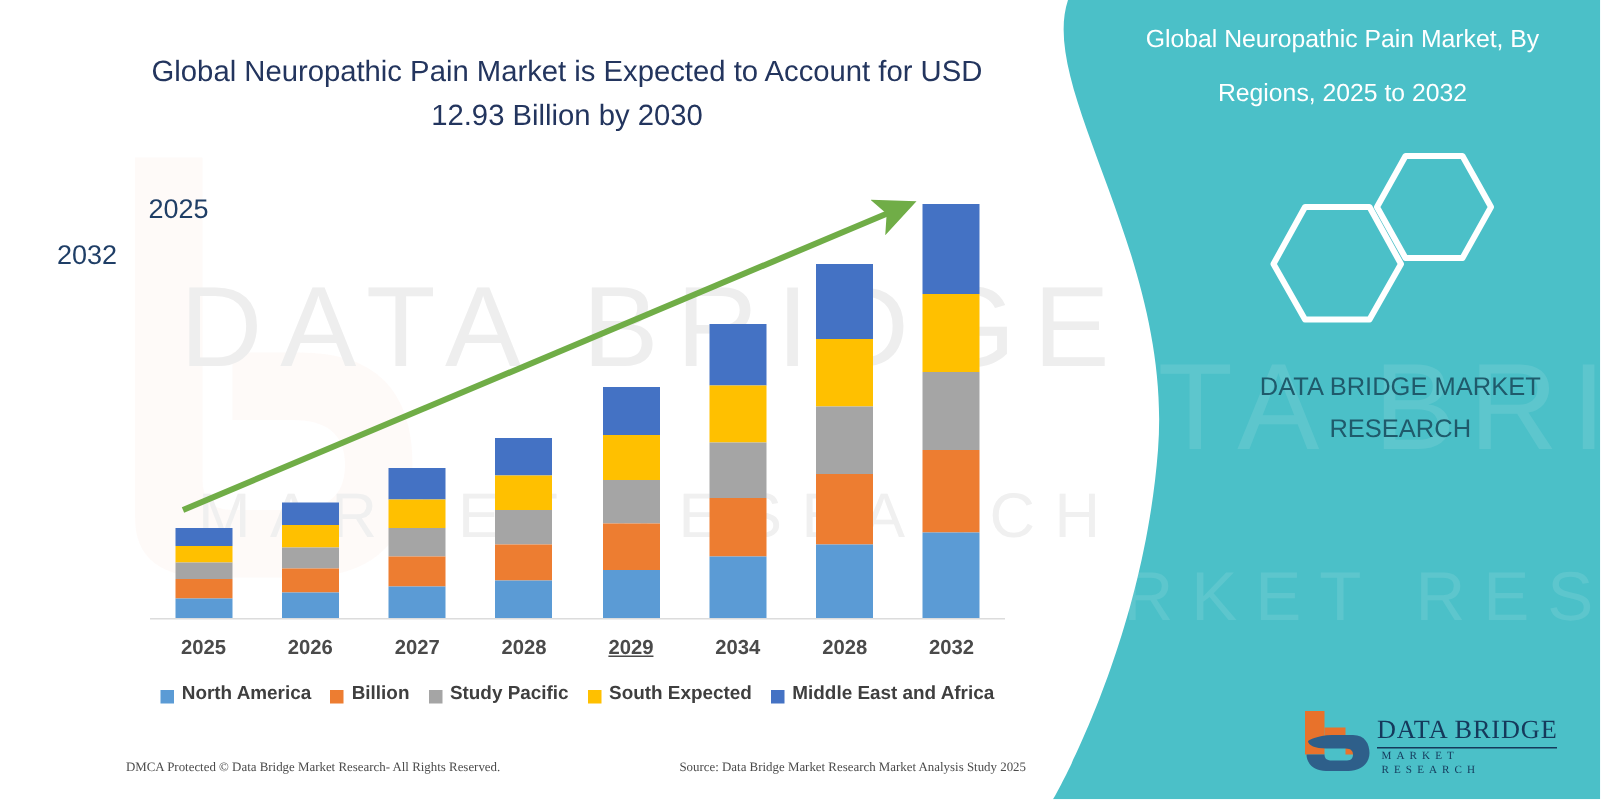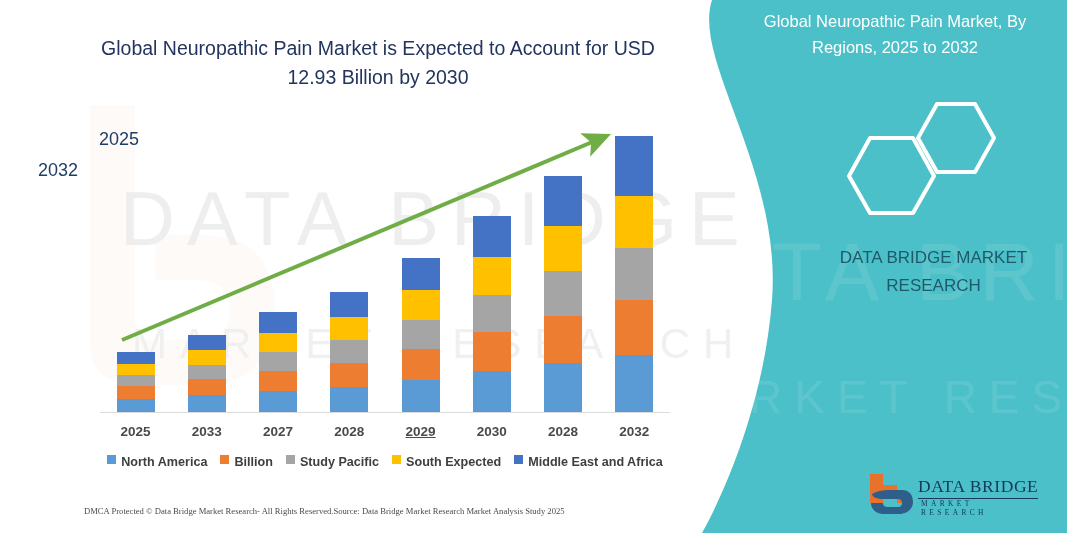--- a/index.html
+++ b/index.html
@@ -54,35 +54,35 @@
   
   .arrow{ position:absolute; left:0; top:0; width:700px; height:533px; pointer-events:none; }
 
   
   .legend{
     position:absolute; left:100px; top:455px; width:570px;
     display:flex; justify-content:center; align-items:center; gap:13px;
     font-size:12.6px; font-weight:bold; color:#3f3f3f;
     font-family:"Liberation Sans", sans-serif; white-space:nowrap;
   }
-  .lg-item{ display:flex; align-items:flex-start; gap:5px; }
+  .lg-item{ display:flex; align-items:flex-end; gap:5px; }
   .lg-sw{ width:9px; height:9px; display:inline-block; }
 
   
   .footer{
     position:absolute; left:84px; top:506px; width:600px;
-    display:flex; align-items:center;
+    display:flex; justify-content:space-between; align-items:center;
     font-family:"Liberation Serif", serif; font-size:8.6px; color:#4b4b4b;
   }
 
   
   .panel{ position:absolute; left:676px; top:0; width:391px; height:533px; }
   .panel-title{
     position:absolute; left:735px; top:8px; width:320px;
-    text-align:center; color:#ffffff; font-size:16.5px; line-height:26px;
+    text-align:center; color:#ffffff; font-size:16.5px; line-height:36px;
     font-family:"Liberation Sans", sans-serif; font-weight:400;
   }
   .hexes{ position:absolute; left:820px; top:96px; width:220px; height:120px; }
   .hex-txt{
     position:absolute; color:#1f3e66; font-size:18px;
     font-family:"Liberation Sans", sans-serif; font-weight:400;
   }
   .hex-2025{ left:99px; top:129px; }
   .hex-2032{ left:38px; top:160px; }
   .panel-sub{
@@ -197,25 +197,25 @@
             <div class="seg" style="height: 57px; background: rgb(91, 155, 213);"></div>
             <div class="seg" style="height: 55px; background: rgb(237, 125, 49);"></div>
             <div class="seg" style="height: 52px; background: rgb(165, 165, 165);"></div>
             <div class="seg" style="height: 52px; background: rgb(255, 192, 0);"></div>
             <div class="seg" style="height: 60px; background: rgb(68, 114, 196);"></div>
           </div>
         </div>
       </div>
     <div class="xlabels" id="xlabels">
         <div class="xlab" style="left: 0px; width: 71.25px;">2025</div>
-        <div class="xlab" style="left: 71.25px; width: 71.25px;">2033</div>
+        <div class="xlab" style="left: 71.25px; width: 71.25px;">2026</div>
         <div class="xlab" style="left: 142.5px; width: 71.25px;">2027</div>
         <div class="xlab" style="left: 213.75px; width: 71.25px;">2028</div>
         <div class="xlab" style="left: 285px; width: 71.25px; text-decoration: underline;">2029</div>
-        <div class="xlab" style="left: 356.25px; width: 71.25px;">2030</div>
+        <div class="xlab" style="left: 356.25px; width: 71.25px;">2034</div>
         <div class="xlab" style="left: 427.5px; width: 71.25px;">2028</div>
         <div class="xlab" style="left: 498.75px; width: 71.25px;">2032</div>
       </div>
 
     <svg class="arrow" id="arrow-svg">
       <defs>
         <marker id="ah" markerWidth="7" markerHeight="7" refX="3.2" refY="3.2" orient="auto">
           <path d="M0,0 L7,3.2 L0,6.4 L1.6,3.2 Z" id="ah-path" fill="#70AD47"></path>
         </marker>
       </defs>

